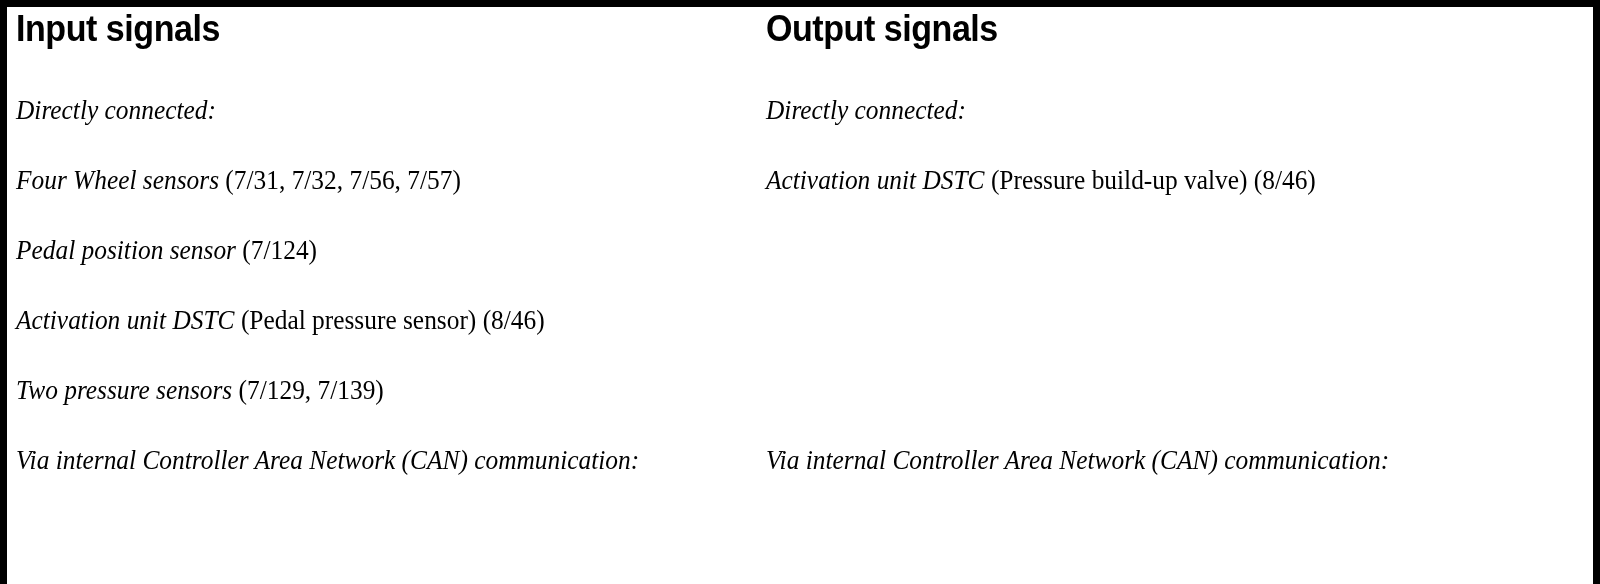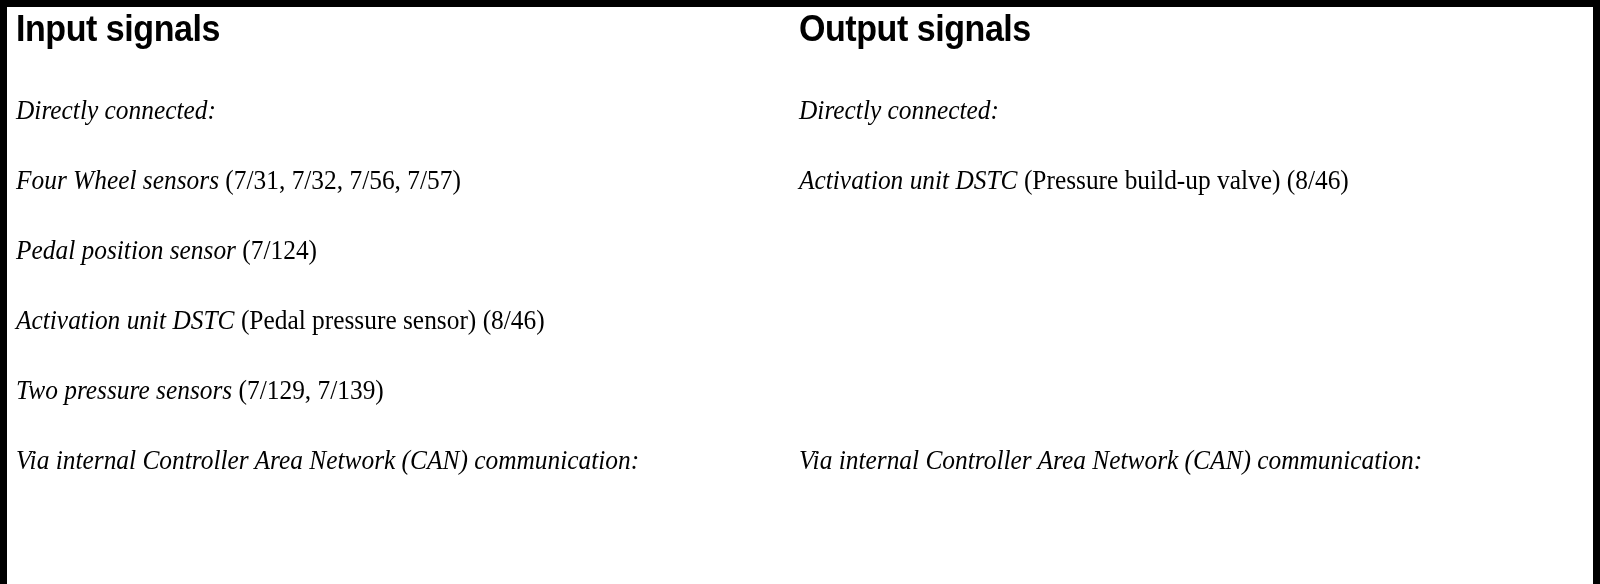--- a/index.html
+++ b/index.html
@@ -58,21 +58,21 @@
   .col {
     position: absolute;
     top: 0;
     height: 584px;
   }
   .col-input {
     left: 10px;
     width: 770px;
   }
   .col-output {
-    left: 793px;
+    left: 760px;
     width: 790px;
   }
 
   
   .col-heading {
     position: absolute;
     top: 9px;
     left: 0;
     margin: 0;
     font-family: "Liberation Sans", "DejaVu Sans", sans-serif;

